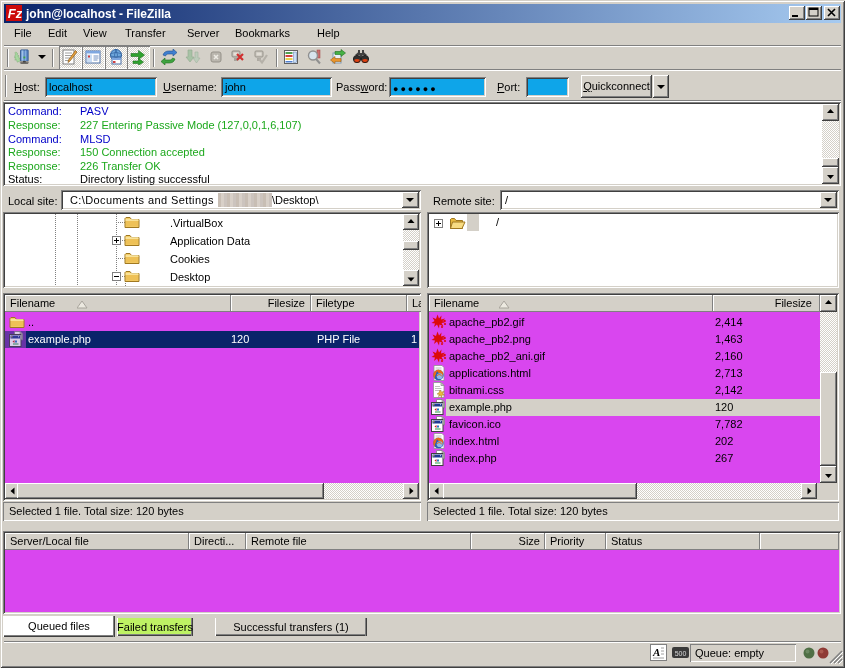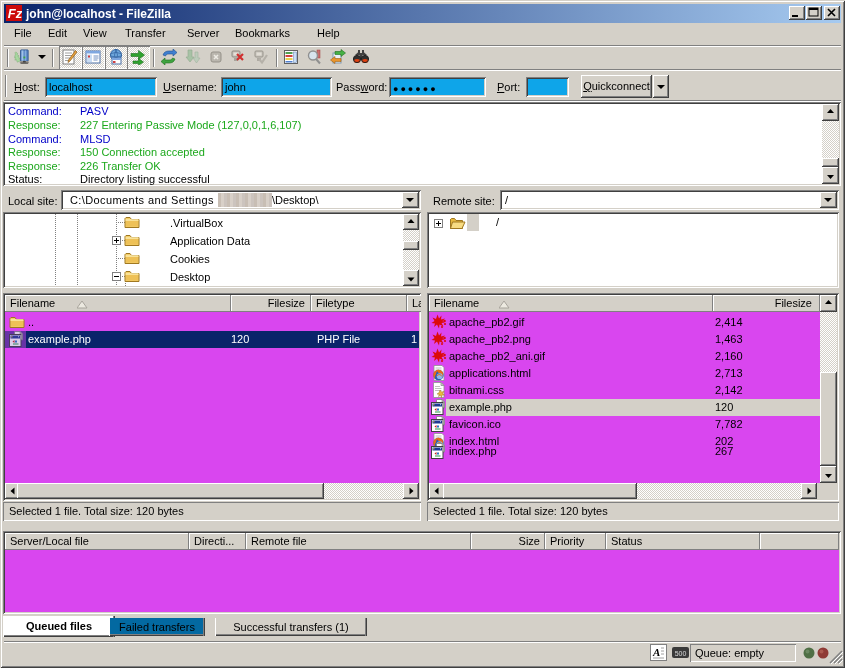--- a/index.html
+++ b/index.html
@@ -522,21 +522,21 @@
     <span class="fn">favicon.ico</span>
         <span class="num" style="left:286px;width:93px">7,782</span>
   </div>
   <div class="row" style="left:2px;top:140px;width:391px">
     <svg class="icon" width="16" height="16" viewBox="0 0 16 16">
           <use href="#ffx"></use>
         </svg>
     <span class="fn">index.html</span>
         <span class="num" style="left:286px;width:93px">202</span>
   </div>
-  <div class="row" style="left:2px;top:150px;width:327px">
+  <div class="row" style="left:2px;top:157px;width:327px">
     <svg class="icon" width="16" height="16" viewBox="0 0 16 16">
           <use href="#phpicon"></use>
         </svg>
     <span class="fn">index.php</span>
         <span class="num" style="left:286px;width:93px">267</span>
   </div>
 
   <div class="abs sb-track" style="left:393px;top:2px;width:17px;height:188px"></div>
   <div class="sb-btn" style="left:393px;top:2px;width:17px;height:17px">
         <svg width="17" height="17">
@@ -571,24 +571,24 @@
     <div class="hcell" style="left:0;width:184px">Server/Local file</div>
     <div class="hcell" style="left:184px;width:57px">Directi...</div>
     <div class="hcell" style="left:241px;width:225px">Remote file</div>
     <div class="hcell" style="left:466px;width:74px;text-align:right">Size</div>
     <div class="hcell" style="left:540px;width:61px">Priority</div>
     <div class="hcell" style="left:601px;width:154px">Status</div>
     <div class="hcell" style="left:755px;width:79px"></div>
   </div>
 </div>
 
-<div class="tab" style="left:3px;top:616px;width:112px;height:21px;background:#fff;font-weight:bold;
+<div class="tab" style="left:3px;top:616px;width:112px;height:21px;background:#fff;font-weight:normal;
   box-shadow:inset 1px 0 0 #fff, inset -1px 0 0 #404040, inset -2px 0 0 #808080, inset 0 -1px 0 #404040, inset 0 -2px 0 #808080;
   padding-top:4px">Queued files</div>
-<div class="tab" style="left:109px;top:618px;width:96px;height:18px;background:#0369a1;
+<div class="tab" style="left:117px;top:618px;width:76px;height:18px;background:#bef264;
   box-shadow:inset 1px 0 0 #fff, inset -1px 0 0 #404040, inset -2px 0 0 #808080, inset 0 -1px 0 #404040, inset 0 -2px 0 #808080;
   padding-top:3px">Failed transfers</div>
 <div class="tab" style="left:215px;top:618px;width:152px;height:18px;background:#D4D0C8;
   box-shadow:inset 1px 0 0 #fff, inset -1px 0 0 #404040, inset -2px 0 0 #808080, inset 0 -1px 0 #404040, inset 0 -2px 0 #808080;
   padding-top:3px">Successful transfers (1)</div>
 
 <div class="abs hgroove" style="left:4px;top:641px;width:837px"></div>
 <div id="statusbar" class="abs">
   <div class="abs" style="left:650px;top:2px;width:17px;height:17px;background:#fff;border:1px solid #808080">
     <svg width="15" height="15" viewBox="0 0 15 15">

